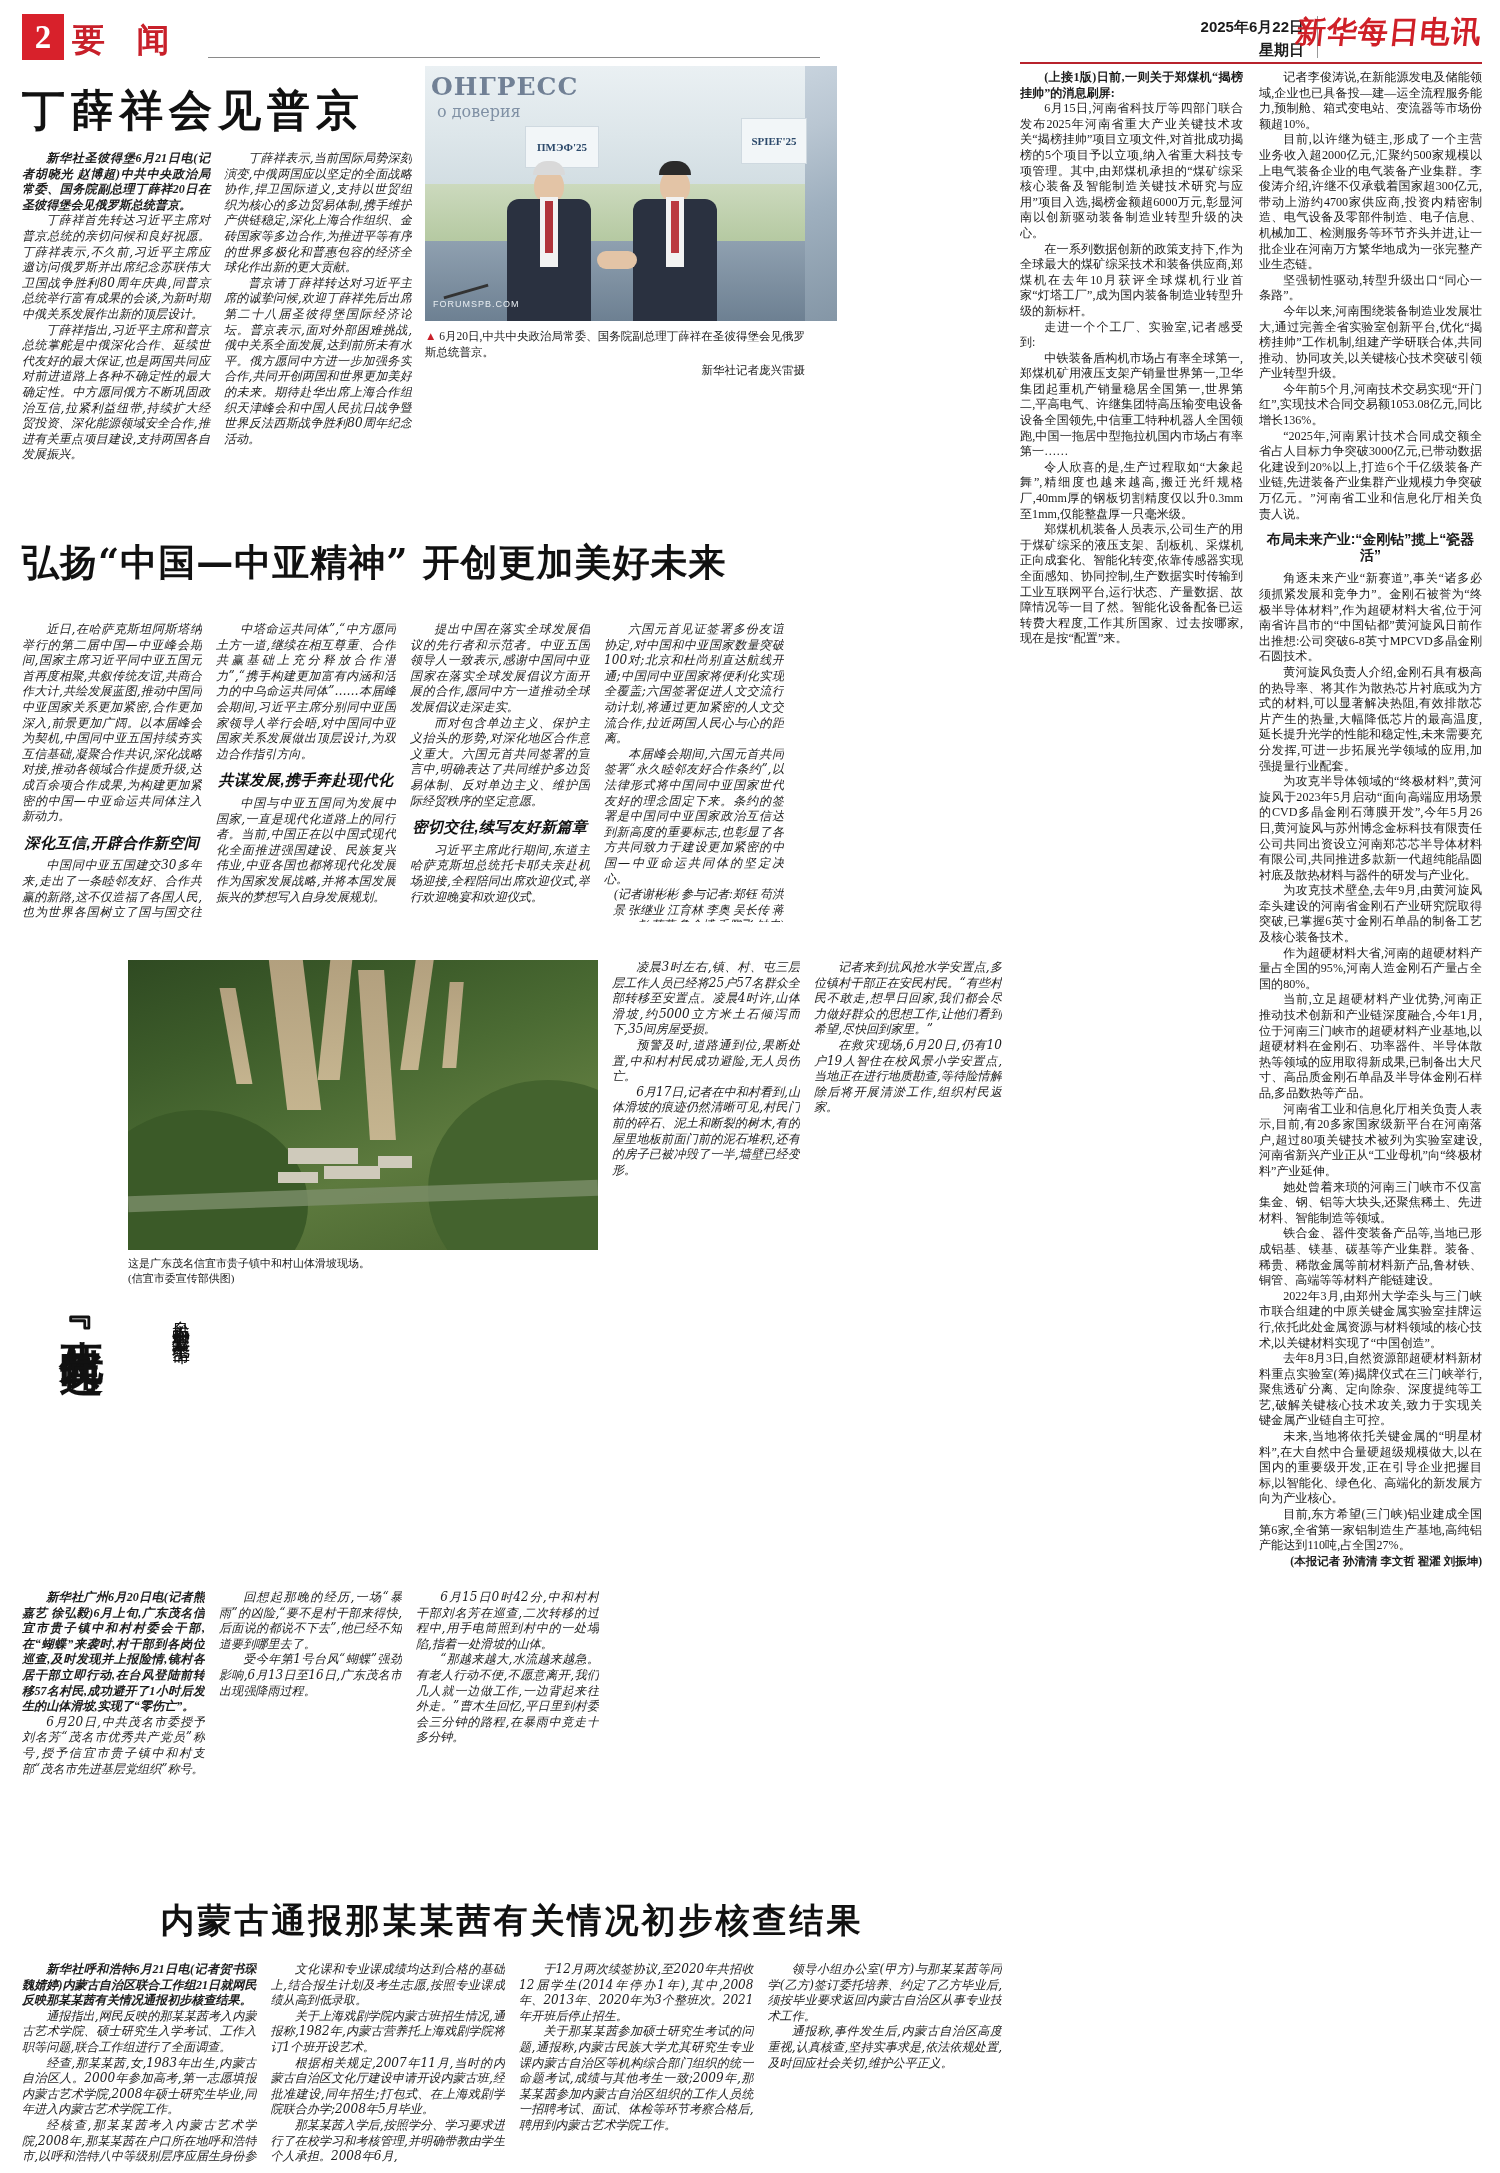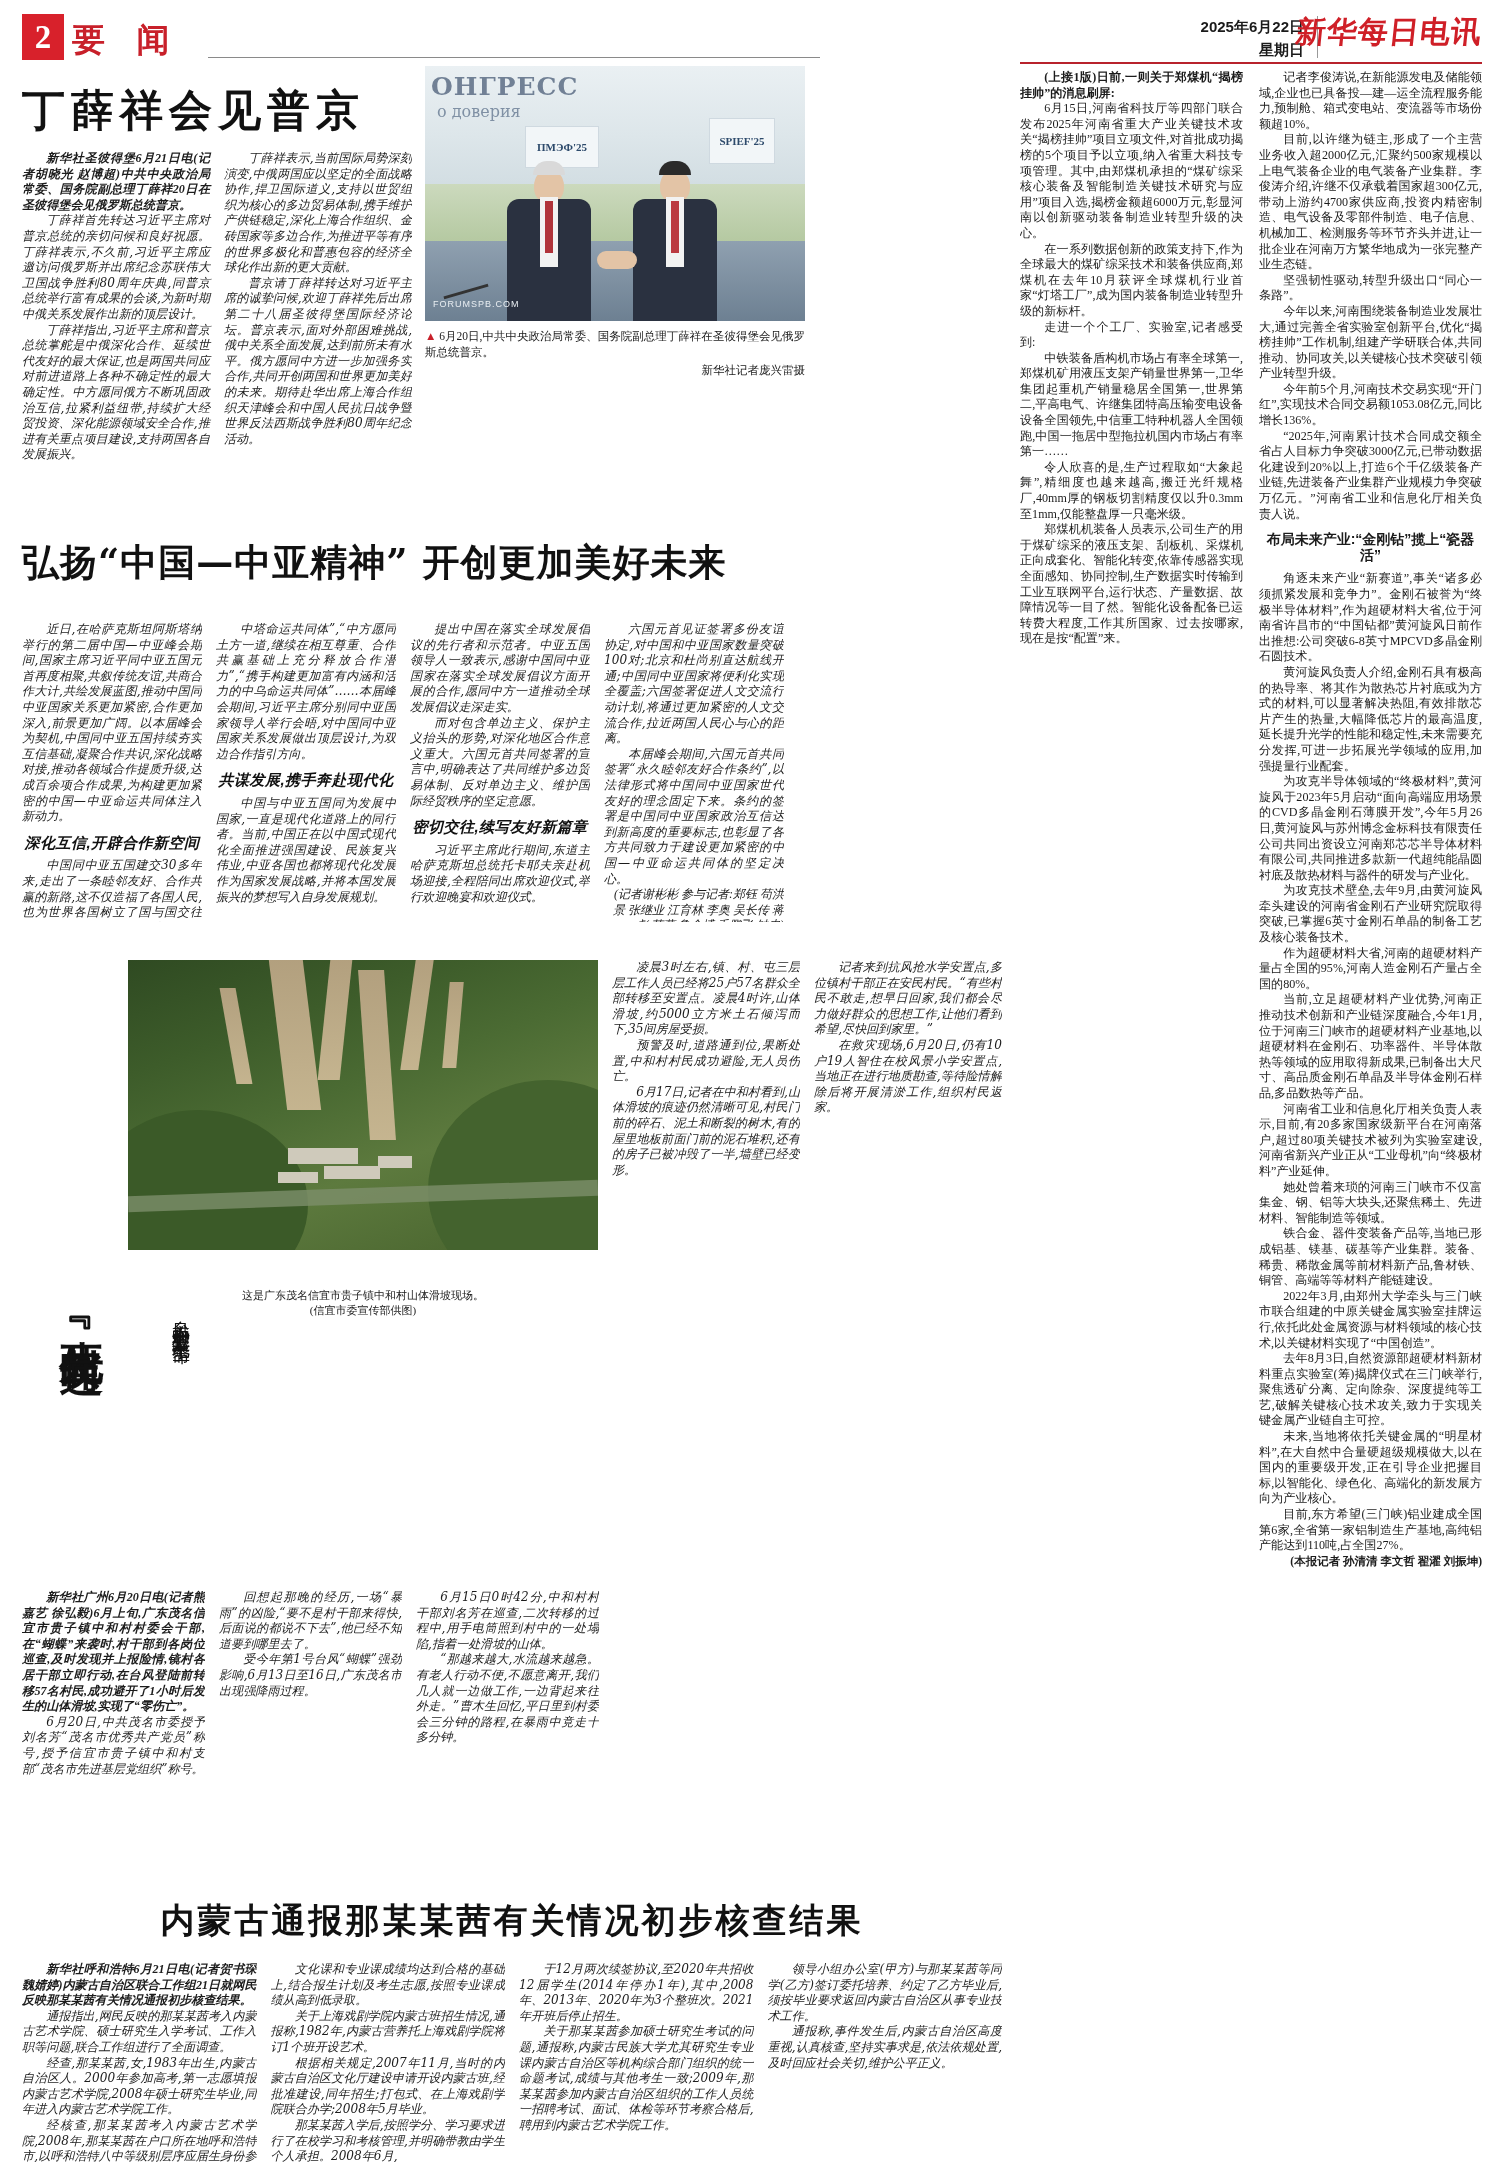--- a/index.html
+++ b/index.html
@@ -66,21 +66,21 @@
   .story1{position:absolute;left:22px;top:72px;width:390px;}
   .story1 .hl{
     font-size:43px;line-height:1.14;letter-spacing:6px;white-space:nowrap;
     margin:14px 0 16px 0;
   }
   .s1-cols{display:flex;gap:14px;width:390px;height:400px;overflow:hidden;}
   .s1-cols .col{width:188px;}
 
   
   .photo1{
-    position:absolute;left:425px;top:66px;width:380px;height:255px;
+    position:absolute;left:425px;top:66px;width:412px;height:255px;
     background:linear-gradient(160deg,#dfe7ef 0%,#cdd8e2 28%,#b9c6d2 50%,#9fb0bf 70%,#8496a6 100%);
     overflow:hidden;
   }
   .p1-wall{position:absolute;left:0;top:0;width:380px;height:175px;
     background:linear-gradient(180deg,#eaf0f3 0%,#dde6ea 40%,#c6d4da 100%);}
   .p1-cyr{position:absolute;left:6px;top:6px;color:#5d6e86;font-size:25px;font-weight:bold;
     font-family:"DejaVu Serif",serif;letter-spacing:1px;opacity:.85;}
   .p1-cyr2{position:absolute;left:12px;top:36px;color:#7f90a4;font-size:16px;font-family:"DejaVu Serif",serif;}
   .p1-badge{position:absolute;left:100px;top:60px;width:72px;height:40px;background:#f2f6f8;border:1px solid #cfd9e0;
     color:#2d4a6b;font-size:11px;display:flex;align-items:center;justify-content:center;font-weight:bold;}
@@ -119,21 +119,21 @@
 
   
   .photo2{
     position:absolute;left:128px;top:960px;width:470px;height:290px;overflow:hidden;
     background:linear-gradient(160deg,#2f4a22 0%,#3d5c2a 25%,#4b6b33 45%,#5d7a3e 65%,#46612c 100%);
   }
   .p2-hill{position:absolute;border-radius:50%;}
   .p2-scar{position:absolute;background:linear-gradient(180deg,#b9a483,#cbb894);opacity:.95;}
   .p2-river{position:absolute;left:0;bottom:46px;width:470px;height:16px;background:#7d8f6a;opacity:.8;transform:rotate(-2deg);}
   .p2-vill{position:absolute;background:#cfcabb;}
-  .cap2{position:absolute;left:128px;top:1256px;width:470px;font-size:11px;line-height:15px;text-align:center;margin-top:32px;}
+  .cap2{position:absolute;left:128px;top:1256px;width:470px;font-size:11px;line-height:15px;text-align:left;}
 
   
   .vhl-wrap{position:absolute;left:58px;top:1282px;width:130px;height:300px;}
   .vhl-main{
     position:absolute;left:2px;top:20px;
     writing-mode:vertical-rl;text-orientation:upright;
     font-size:44px;font-weight:bold;font-family:"DejaVu Serif",serif;
     letter-spacing:4px;line-height:1;color:#111;
   }
   .vhl-sub{

